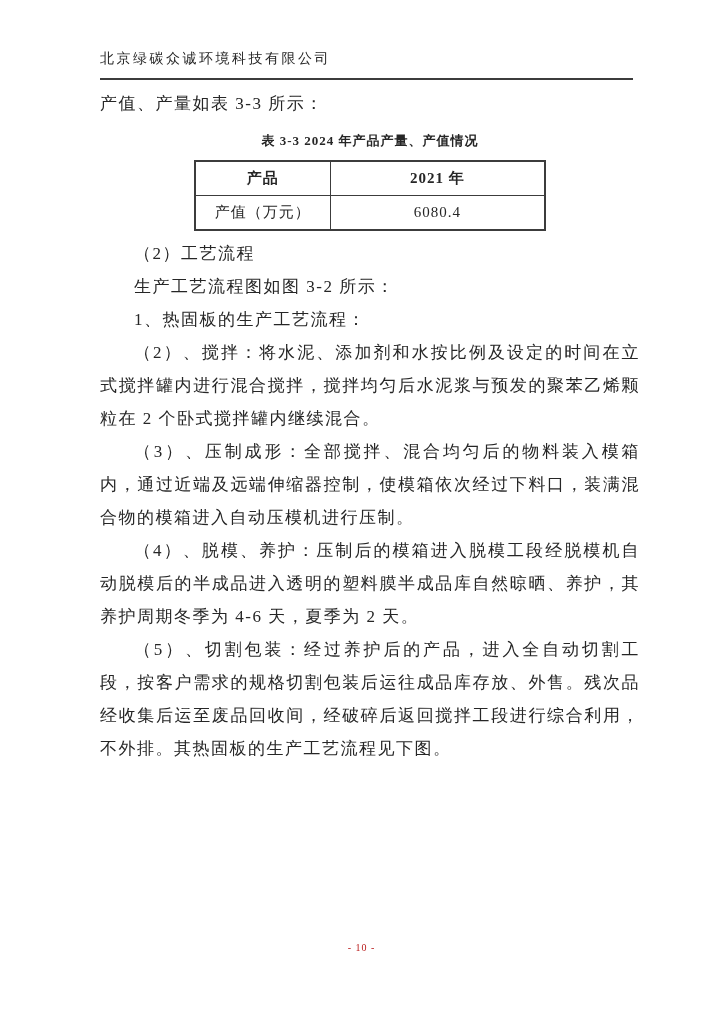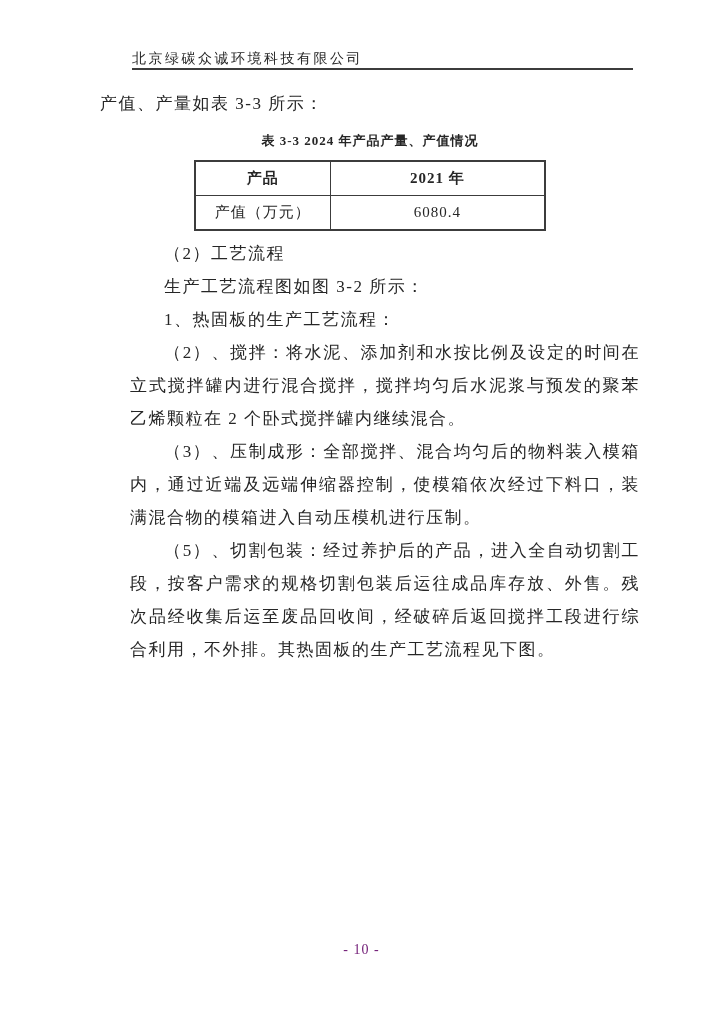--- a/index.html
+++ b/index.html
@@ -16,24 +16,23 @@
   
   .page-header {
     position: absolute;
     left: 100px;
     right: 90px;
     top: 50px;
     display: flex;
     justify-content: space-between;
     align-items: baseline;
     border-bottom: 2px solid #3c3c3c;
-    padding-bottom: 0;
+    padding-bottom: 10px;
     font-size: 14px;
     white-space: nowrap;
-    margin-left: 32px;
   }
   .company-name { letter-spacing: 2.5px; }
   .archive { letter-spacing: 0; }
   .archive-label { letter-spacing: 2px; margin-right: 8px; }
   .archive-no { font-weight: bold; letter-spacing: 0.5px; }
   
   .doc-body {
     position: absolute;
     top: 87px;
     left: 100px;
@@ -69,31 +68,31 @@
   .prod-table th, .prod-table td {
     border: 1px solid #3c3c3c;
     height: 25px;
     padding: 4px;
     text-align: center;
     vertical-align: middle;
     font-size: 15px;
     letter-spacing: 1px;
   }
   .prod-table th { font-weight: bold; }
-  .paragraphs { margin-top: 6px; margin-left: 30px; }
+  .paragraphs { margin-top: 6px; }
   
   .page-footer {
     position: absolute;
     top: 942px;
     left: 0;
     right: 0;
     text-align: center;
-    font-size: 14px;
+    font-size: 10px;
     letter-spacing: 1px;
-    color: #701a75;
+    color: #b91c1c;
   }
 </style>
 </head>
 <body>
 
 <div class="page">
 
   <div class="page-header">
     <span class="company-name">北京绿碳众诚环境科技有限公司</span>
   </div>
@@ -120,20 +119,21 @@
       </tr>
     </tbody>
       </table>
 
     <div class="paragraphs">
       <p class="para">（2）工艺流程</p>
       <p class="para">生产工艺流程图如图 3-2 所示：</p>
       <p class="para">1、热固板的生产工艺流程：</p>
       <p class="para">（2）、搅拌：将水泥、添加剂和水按比例及设定的时间在立式搅拌罐内进行混合搅拌，搅拌均匀后水泥浆与预发的聚苯乙烯颗粒在 2 个卧式搅拌罐内继续混合。</p>
       <p class="para">（3）、压制成形：全部搅拌、混合均匀后的物料装入模箱内，通过近端及远端伸缩器控制，使模箱依次经过下料口，装满混合物的模箱进入自动压模机进行压制。</p>
+      <p class="para">（4）、脱模、养护：压制后的模箱进入脱模工段经脱模机自动脱模后的半成品进入透明的塑料膜半成品库自然晾晒、养护，其养护周期冬季为 4-6 天，夏季为 2 天。</p>
       <p class="para">（5）、切割包装：经过养护后的产品，进入全自动切割工段，按客户需求的规格切割包装后运往成品库存放、外售。残次品经收集后运至废品回收间，经破碎后返回搅拌工段进行综合利用，不外排。其热固板的生产工艺流程见下图。</p>
     </div>
 
   </div>
 
   <div class="page-footer">- 10 -</div>
 
 </div>
 
 </body></html>

